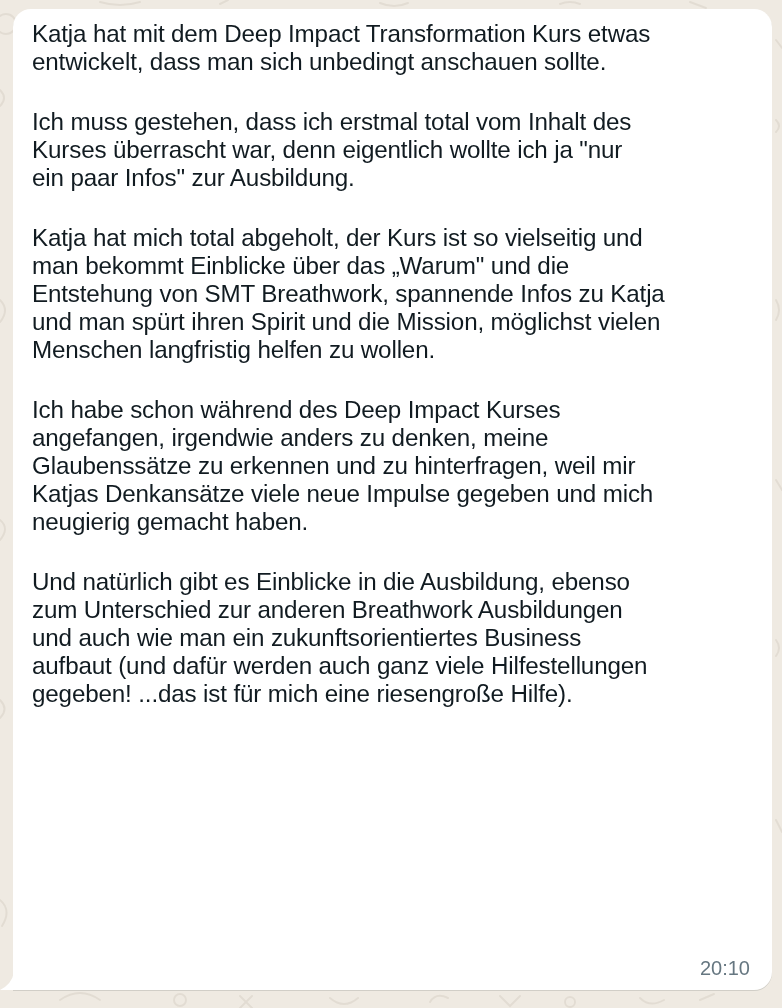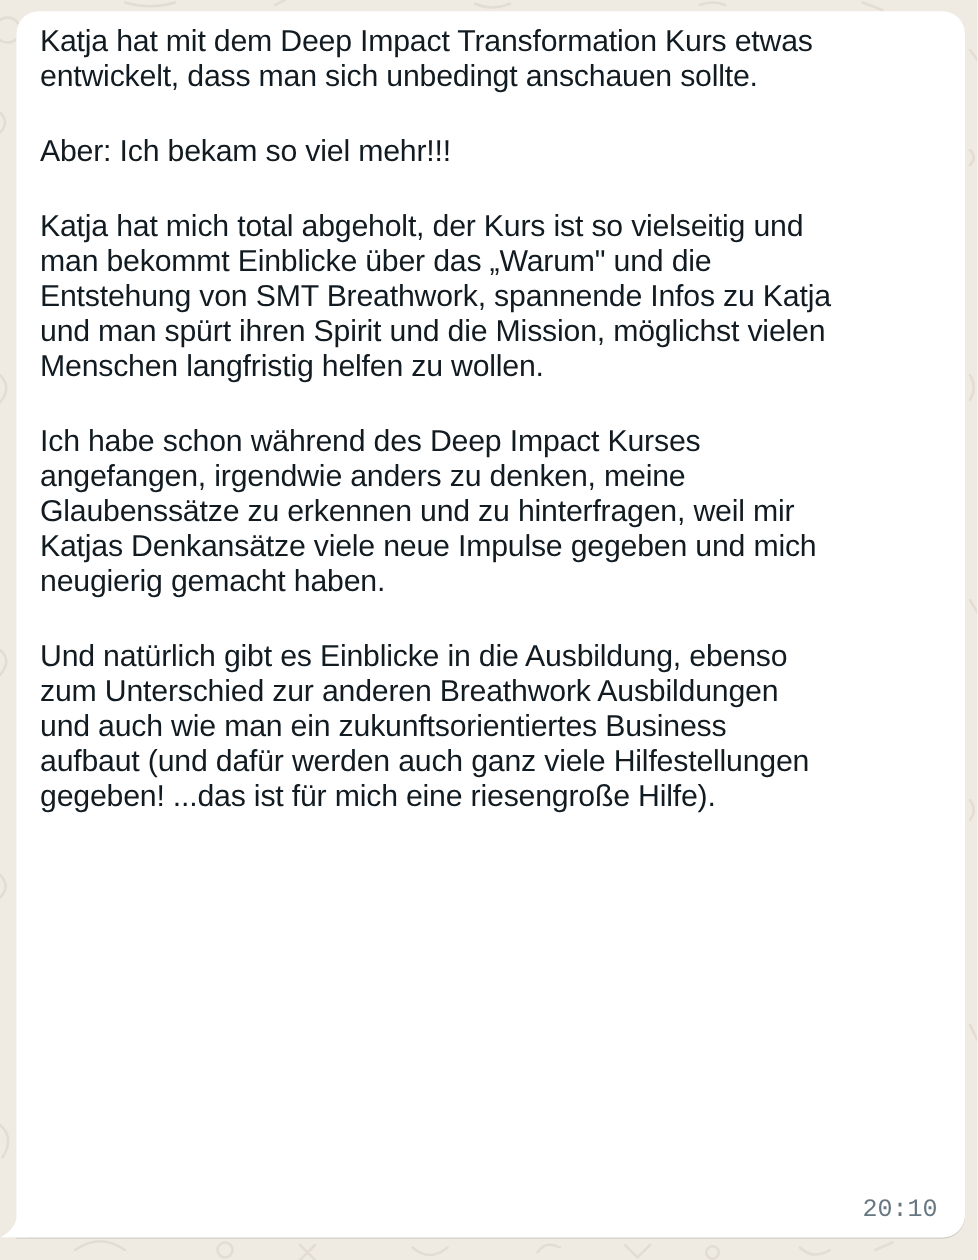--- a/index.html
+++ b/index.html
@@ -26,21 +26,21 @@
   .msg-text {
     color: #111b21;
     font-size: 24.2px;
     line-height: 28px;
     letter-spacing: -0.15px;
   }
   .para { margin: 0 0 32px 0; white-space: pre-line; }
   .para:last-child { margin-bottom: 0; }
   .timestamp {
     position: absolute; right: 22px; bottom: 10px;
-    color: #667781; font-size: 20px; font-family: Liberation Mono, monospace;
+    color: #667781; font-size: 20px;
   }
 </style>
 </head>
 <body>
 
 <svg class="doodles" width="782" height="1008" viewBox="0 0 782 1008">
   <g fill="none" stroke="#d9d2c7" stroke-width="2" stroke-linecap="round">
     <circle cx="6" cy="24" r="10"></circle>
     <path d="M0 90 q8 8 0 16"></path>
     <path d="M0 300 q10 10 0 22"></path>
@@ -70,21 +70,23 @@
   </g>
 </svg>
 
 <div class="bubble">
   <svg class="tail" viewBox="0 0 22 18" style="left:-13px; bottom:-0px;">
     <path d="M22 0 L22 18 L0 18 Q12 12 14 0 Z" fill="#ffffff"></path>
   </svg>
   <div class="msg-text">
     <p class="para">Katja hat mit dem Deep Impact Transformation Kurs etwas
 entwickelt, dass man sich unbedingt anschauen sollte.</p>
-    <p class="para">Aber: Ich bekam so viel mehr!!!</p>
+    <p class="para">Ich muss gestehen, dass ich erstmal total vom Inhalt des
+Kurses überrascht war, denn eigentlich wollte ich ja "nur
+ein paar Infos" zur Ausbildung.</p>
     <p class="para">Katja hat mich total abgeholt, der Kurs ist so vielseitig und
 man bekommt Einblicke über das „Warum" und die
 Entstehung von SMT Breathwork, spannende Infos zu Katja
 und man spürt ihren Spirit und die Mission, möglichst vielen
 Menschen langfristig helfen zu wollen.</p>
     <p class="para">Ich habe schon während des Deep Impact Kurses
 angefangen, irgendwie anders zu denken, meine
 Glaubenssätze zu erkennen und zu hinterfragen, weil mir
 Katjas Denkansätze viele neue Impulse gegeben und mich
 neugierig gemacht haben.</p>

